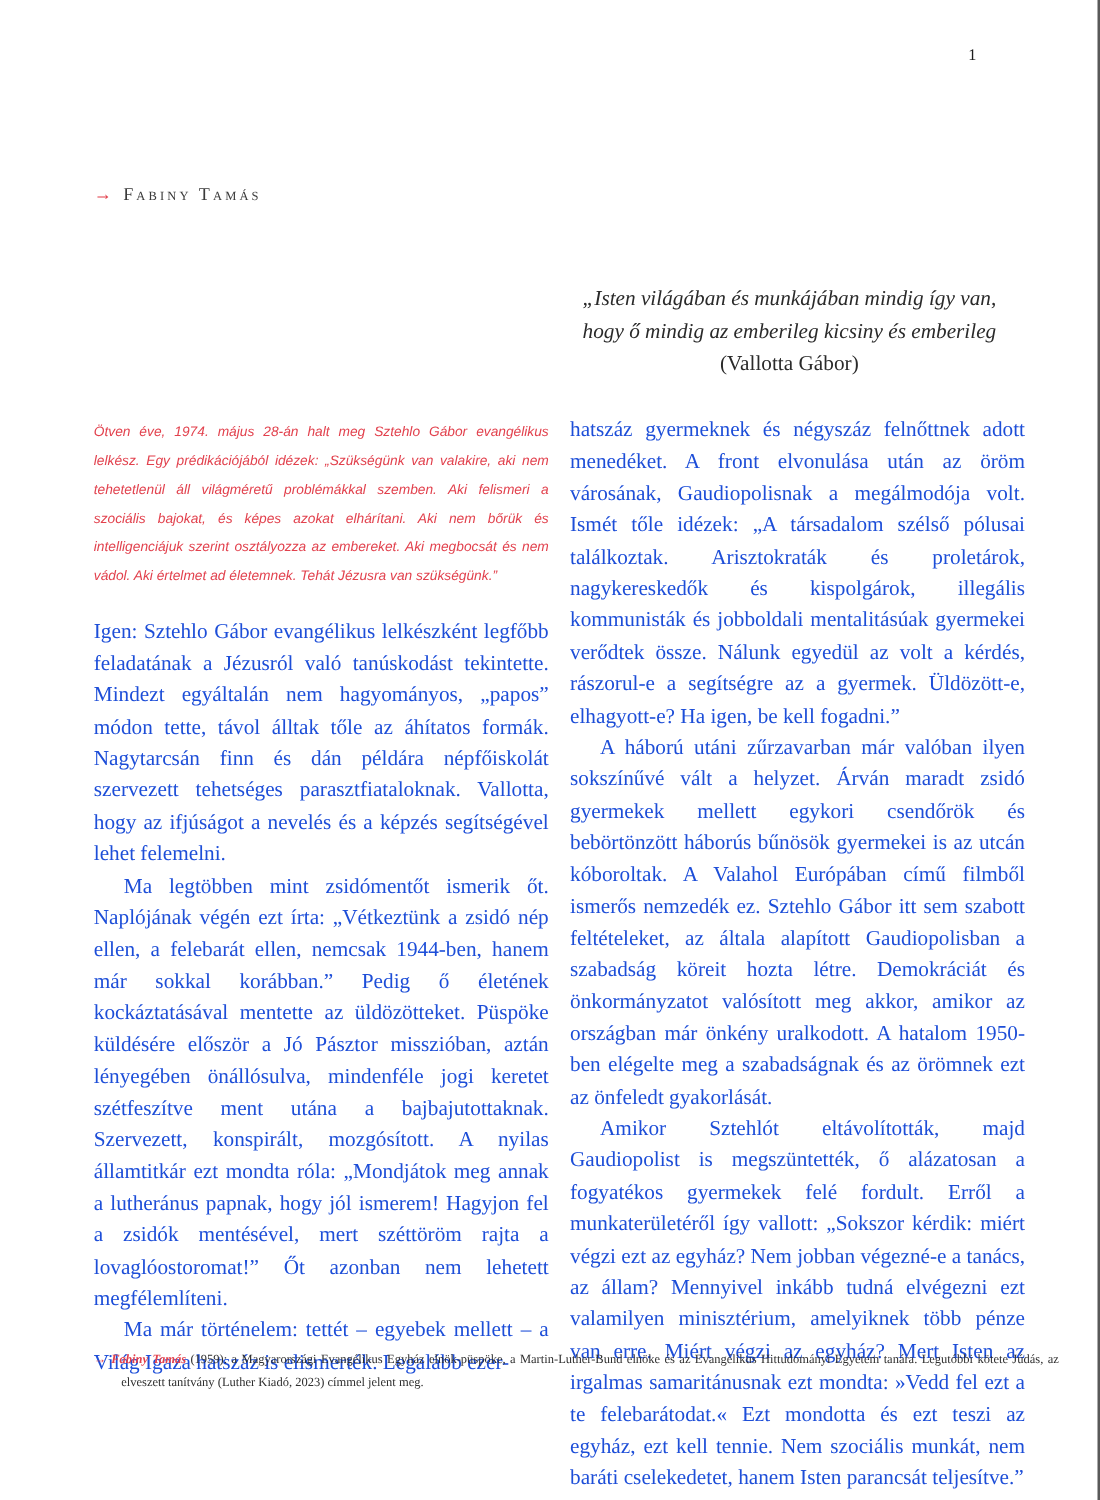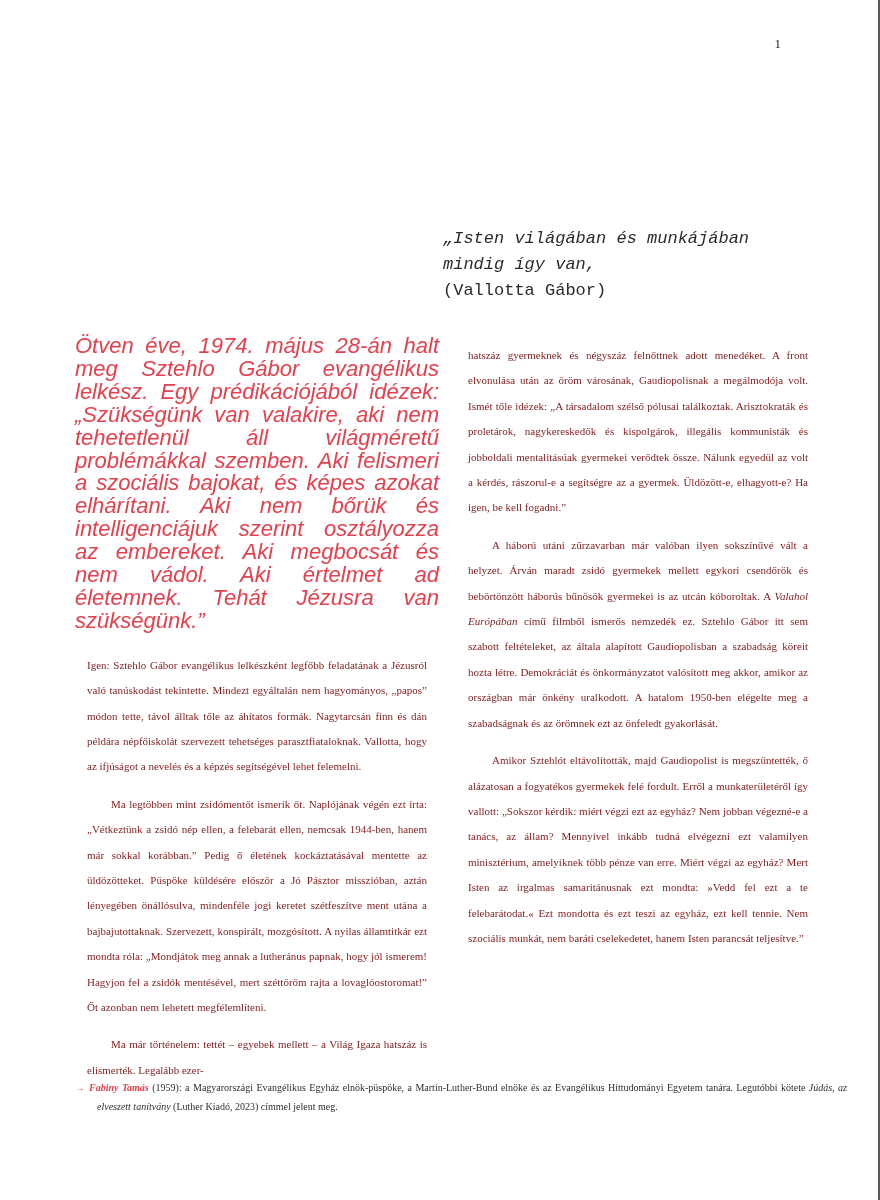--- a/index.html
+++ b/index.html
@@ -20,63 +20,65 @@
     font-family:"Liberation Sans", sans-serif; font-weight:700;
     font-size:29px; letter-spacing:-0.3px; color:#111; line-height:1.15;
   }
   .title-asterisk { color:#e2414d; font-size:17px; vertical-align:9px; margin-left:1px; }
   .author-line { margin-top:16px; font-size:14.5px; color:#3a3a3a;
     font-variant:small-caps; letter-spacing:2.5px; }
   .author-arrow { color:#e2414d; font-variant:normal; letter-spacing:0; margin-right:9px; }
 
   .quote {
     position:absolute; left:443px; top:226px; width:377px;
-    text-align:left; font-style:italic; font-size:17px; line-height:26px; color:#2a2a2a;font-family:Liberation Mono, monospace;
+    text-align:center; font-style:italic; font-size:17px; line-height:26px; color:#2a2a2a;
   }
   .quote-attribution { font-style:normal; }
 
   .columns {
     position:absolute; left:75px; top:331px; width:745px;
     display:grid; grid-template-columns:1fr 1fr; column-gap:17px;
   }
   .col { min-width:0; }
 
   .lead {
     font-family:"Liberation Sans", sans-serif; font-style:italic;
-    color:#e2414d; font-size:22px; line-height:22.9px;
+    color:#e2414d; font-size:11px; line-height:22.9px;
     text-align:justify; margin:4px 0 20px 0;
   }
   .body-p {
-    font-size:11px; line-height:25.4px; text-align:justify; margin:12px;
-    color:#7f1d1d;
+    font-size:17px; line-height:25.4px; text-align:justify; margin:0;
+    color:#1d4ed8;
   }
   .indent { text-indent:24px; }
-  .it { font-style:italic; }
+  .it { }
 
   .footnote {
     position:absolute; left:75px; top:1078px; width:750px;
     font-size:10px; line-height:19px; color:#2e2e2e;
     padding-left:22px; text-indent:-22px; text-align:justify;
   }
   .fn-arrow { color:#e2414d; margin-right:4px; }
   .fn-name { color:#e2414d; font-style:italic; font-weight:700; }
 </style>
 </head>
 <body>
 
 <div class="page">
   <div class="edge-line"></div>
 
   <div class="pagenum">1</div>
 
   <div class="header">
+    <div class="author-line"><span class="author-arrow">→</span><span>Fabiny Tamás</span></div>
   </div>
 
   <div class="quote">
     <div>„Isten világában és munkájában mindig így van,</div>
+    <div>hogy ő mindig az emberileg kicsiny és emberileg</div>
     <div class="quote-attribution">(Vallotta Gábor)</div>
   </div>
 
   <div class="columns">
     <div class="col">
       <p class="lead">Ötven éve, 1974. május 28-án halt meg Sztehlo Gábor evangélikus lelkész. Egy prédikációjából idézek: „Szükségünk van valakire, aki nem tehetetlenül áll világméretű problémákkal szemben. Aki felismeri a szociális bajokat, és képes azokat elhárítani. Aki nem bőrük és intelligenciájuk szerint osztályozza az embereket. Aki megbocsát és nem vádol. Aki értelmet ad életemnek. Tehát Jézusra van szükségünk.”</p>
       <p class="body-p">Igen: Sztehlo Gábor evangélikus lelkészként legfőbb feladatának a Jézusról való tanúskodást tekintette. Mindezt egyáltalán nem hagyományos, „papos” módon tette, távol álltak tőle az áhítatos formák. Nagytarcsán finn és dán példára népfőiskolát szervezett tehetséges parasztfiataloknak. Vallotta, hogy az ifjúságot a nevelés és a képzés segítségével lehet felemelni.</p>
       <p class="body-p indent">Ma legtöbben mint zsidómentőt ismerik őt. Naplójának végén ezt írta: „Vétkeztünk a zsidó nép ellen, a felebarát ellen, nemcsak 1944-ben, hanem már sokkal korábban.” Pedig ő életének kockáztatásával mentette az üldözötteket. Püspöke küldésére először a Jó Pásztor misszióban, aztán lényegében önállósulva, mindenféle jogi keretet szétfeszítve ment utána a bajbajutottaknak. Szervezett, konspirált, mozgósított. A nyilas államtitkár ezt mondta róla: „Mondjátok meg annak a lutheránus papnak, hogy jól ismerem! Hagyjon fel a zsidók mentésével, mert széttöröm rajta a lovaglóostoromat!” Őt azonban nem lehetett megfélemlíteni.</p>
       <p class="body-p indent">Ma már történelem: tettét – egyebek mellett – a Világ Igaza hatszáz is elismerték. Legalább ezer-</p>
     </div>

